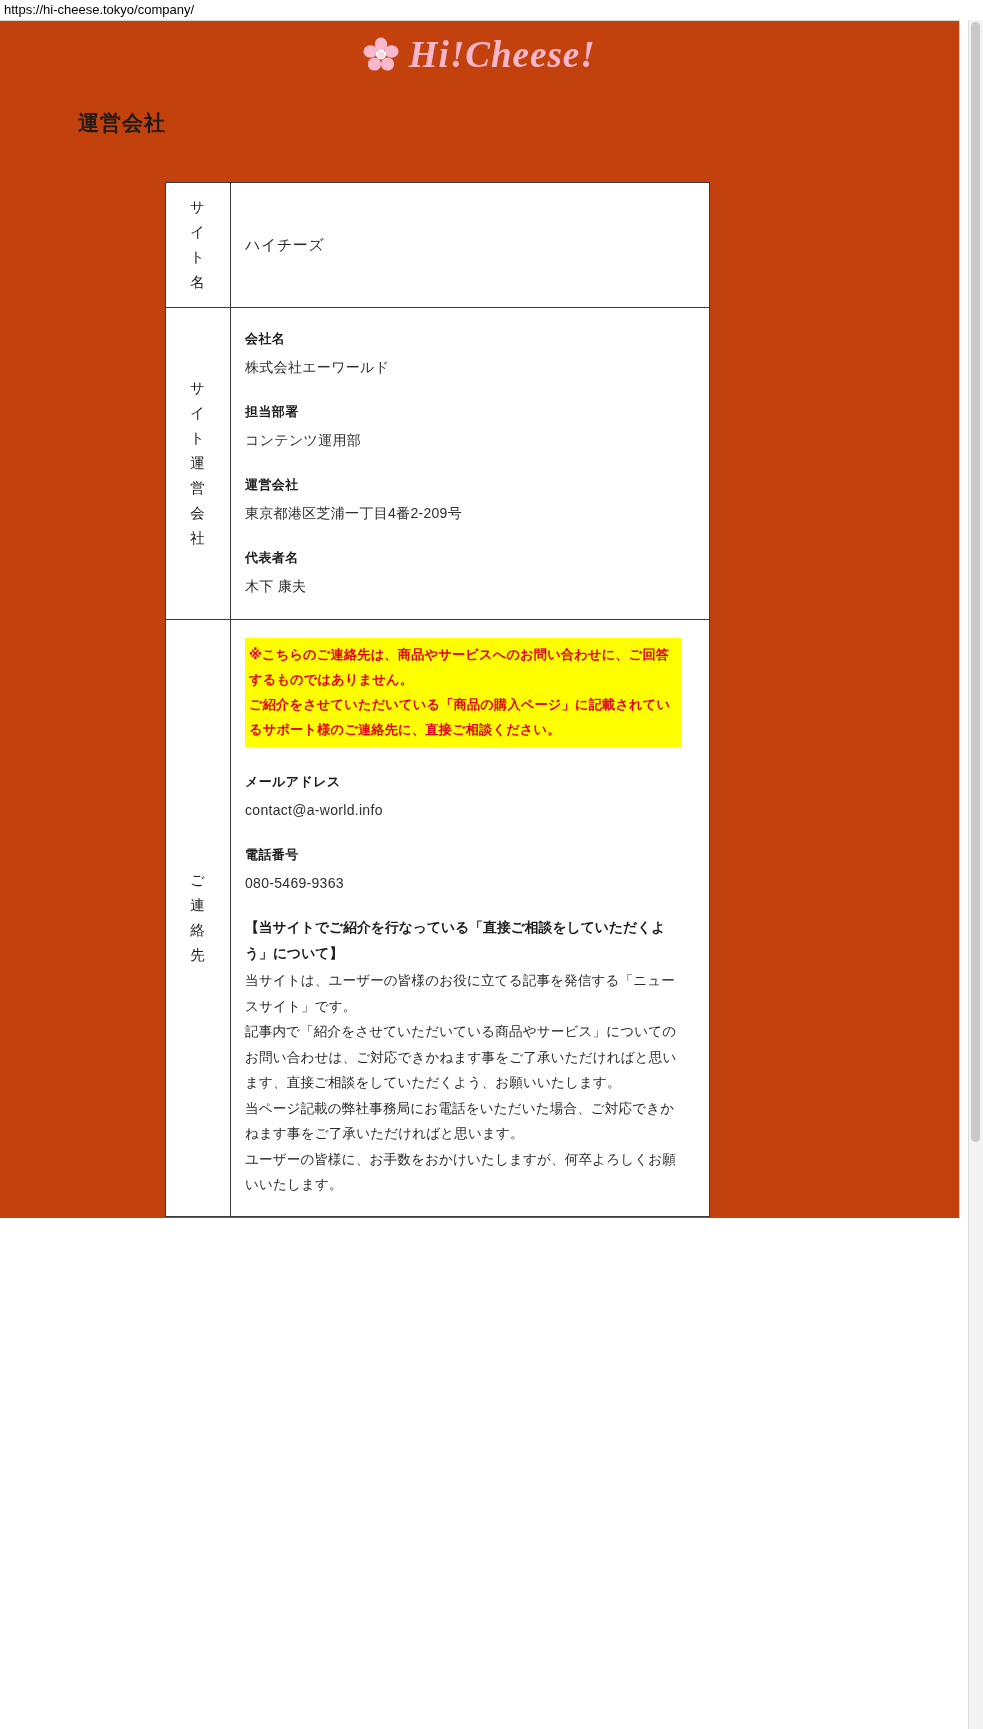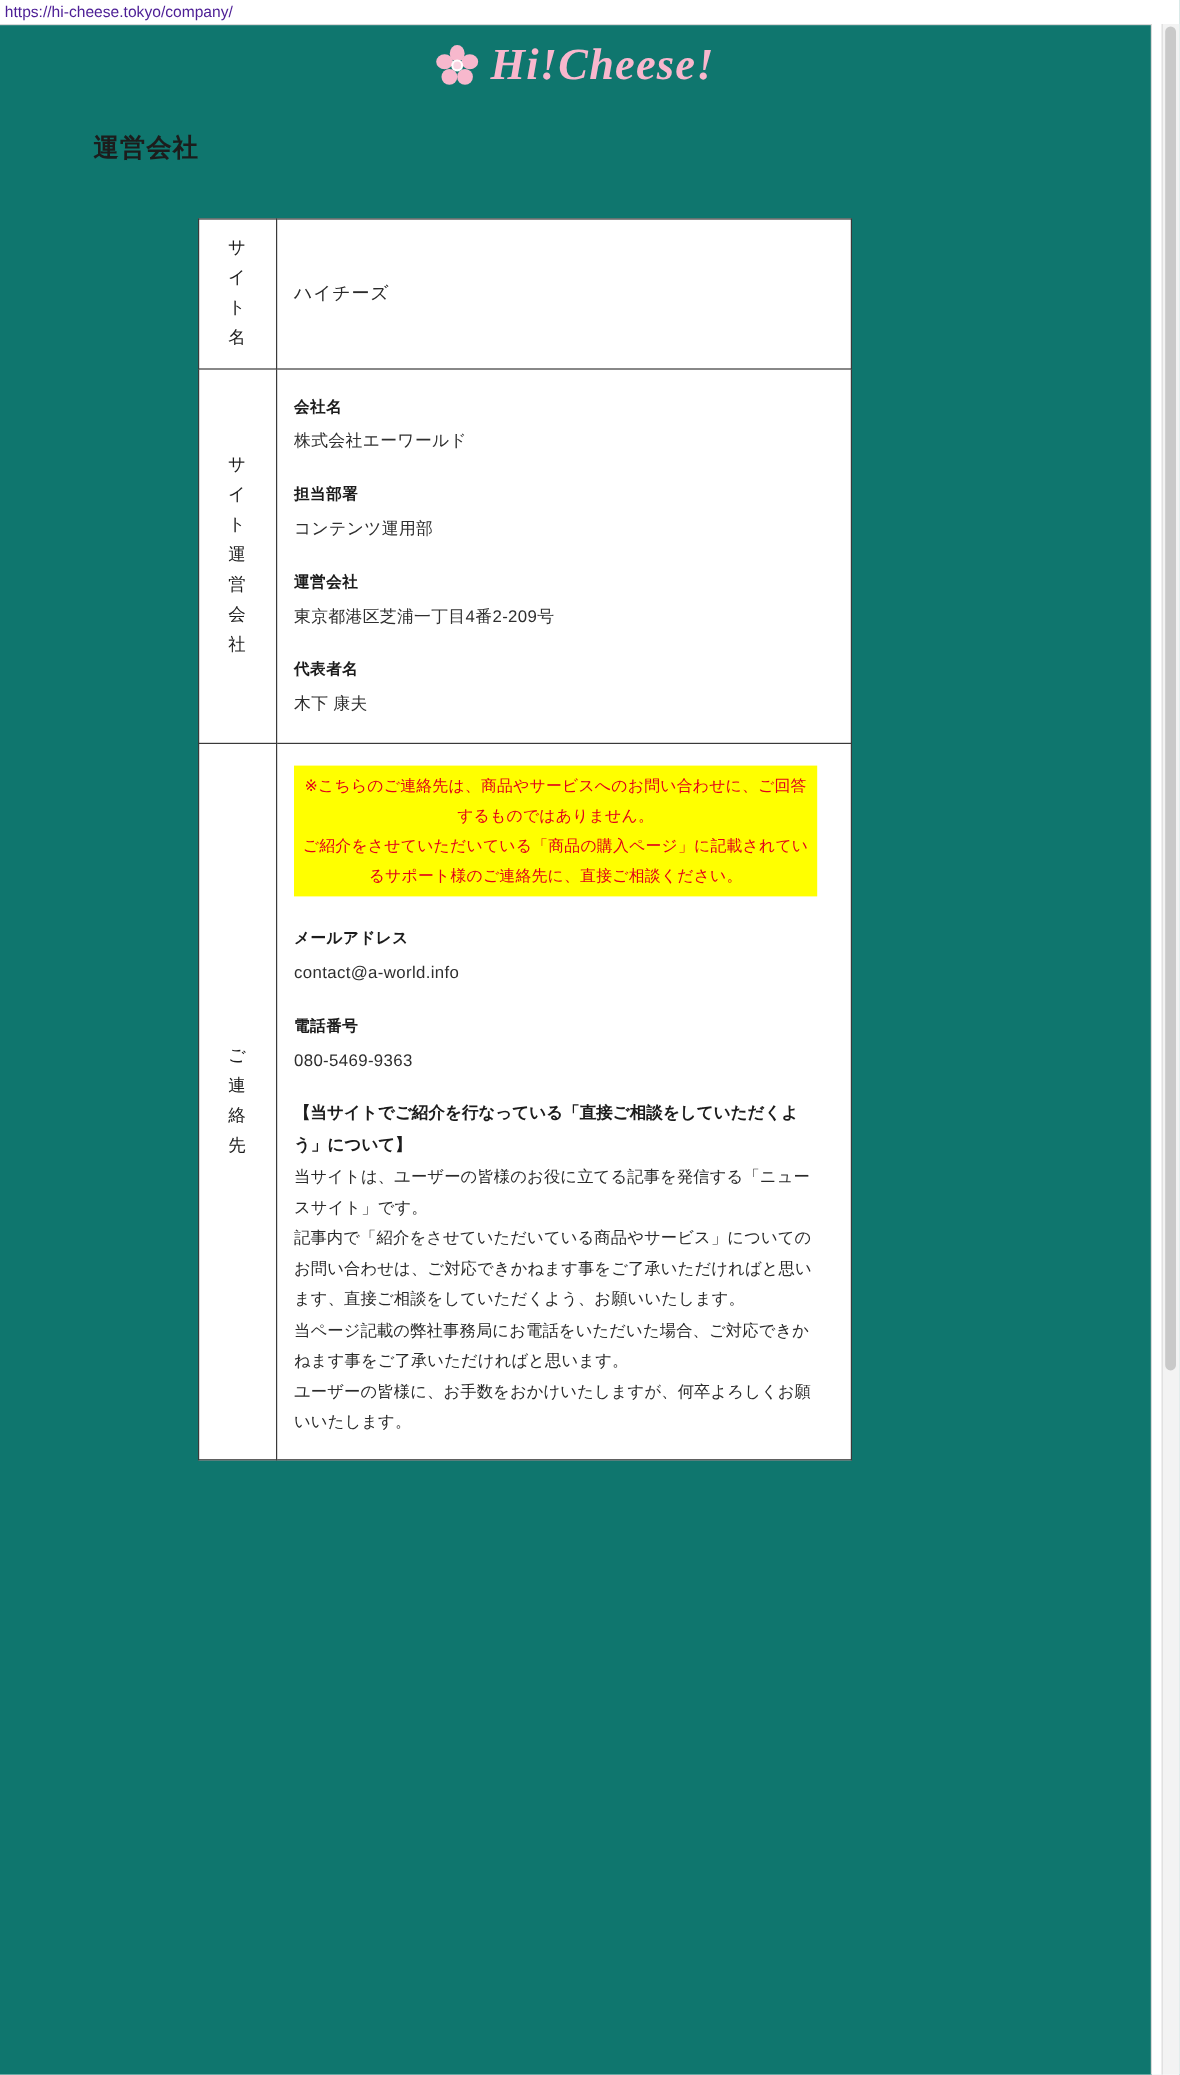--- a/index.html
+++ b/index.html
@@ -14,34 +14,34 @@
     color: #222222;
     position: relative;
     overflow: hidden;
   }
 
   
   .url-bar {
     height: 20px;
     padding: 2px 0 0 4px;
     font-size: 13px;
-    color: #4c1d95;
+    color: #000000;
     font-family: "Liberation Sans", "DejaVu Sans", sans-serif;
     letter-spacing: 0px;
     white-space: nowrap;
   }
 
   
   .page {
     position: absolute;
     top: 20px;
     left: 0;
     width: 960px;
-    height: 1709px;
-    background: #0f766e;
+    height: 1198px;
+    background: #c2410c;
     border-top: 1px solid #d8d8d8;
     border-right: 1px solid #d8d8d8;
     box-sizing: border-box;
     overflow: hidden;
   }
 
   
   .scrollbar {
     position: absolute;
     top: 20px;
@@ -160,28 +160,27 @@
   .site-name-value {
     font-size: 15px;
     color: #2a2a2a;
     letter-spacing: 0.6px;
   }
 
   
   .notice {
     background: #ffff00;
     color: #e2001a;
-    font-weight: normal;
+    font-weight: bold;
     font-size: 13.2px;
     line-height: 25px;
     padding: 4px 4px 5px 4px;
     margin: 0 0 22px 0;
     display: block;
     letter-spacing: 0.2px;
-    text-align: center;
   }
   .notice p { margin: 0; }
 
   .block-title {
     font-weight: bold;
     font-size: 13.8px;
     line-height: 26px;
     color: #1c1c1c;
     margin: 0 0 1px 0;
   }

